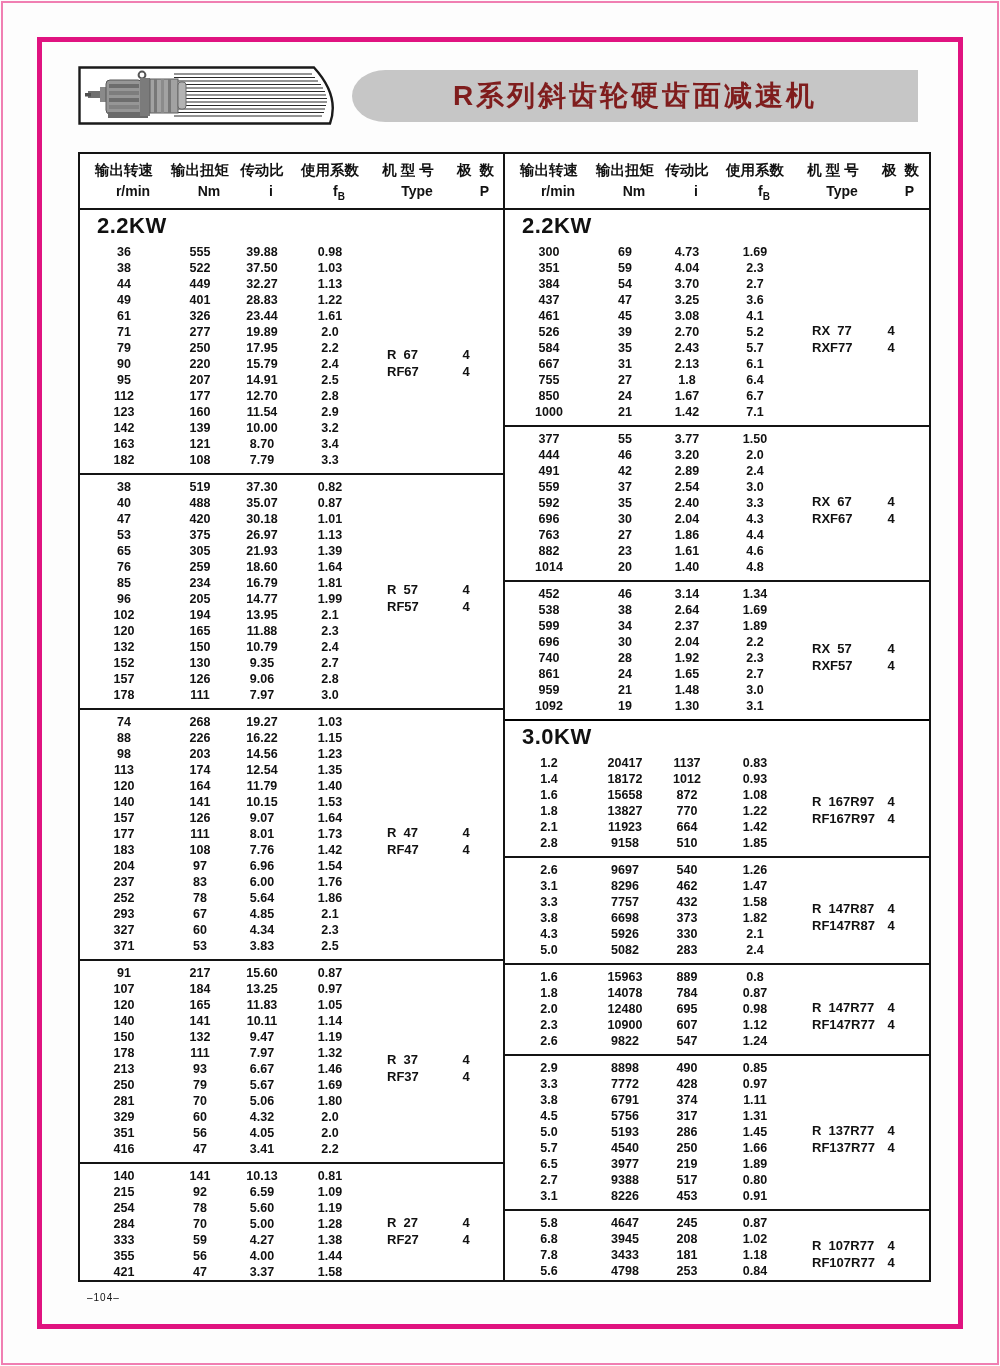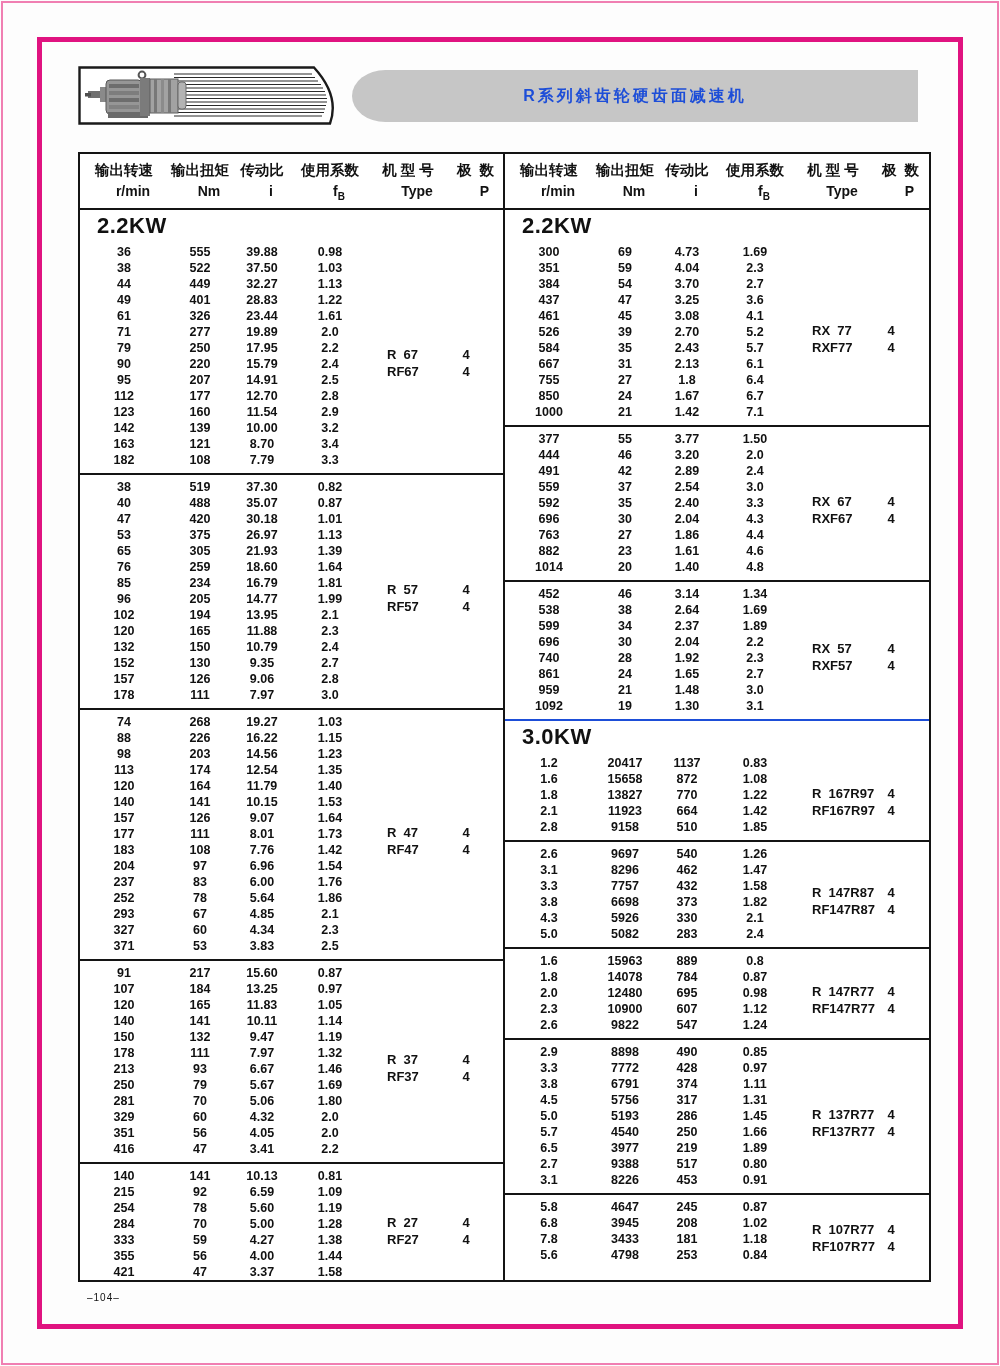--- a/index.html
+++ b/index.html
@@ -13,36 +13,36 @@
   .frame-inner{position:absolute;inset:37px;border:5px solid var(--frame-inner,#e01380);pointer-events:none;}
 
   
   .photo-box{position:absolute;left:78px;top:66px;width:266px;height:59px;}
   .banner{
     position:absolute;left:352px;top:70px;width:566px;height:52px;
     background:var(--banner-bg,#c6c6c6);
     border-top-left-radius:36px 28px;border-bottom-left-radius:36px 28px;
     display:flex;align-items:center;justify-content:center;
   }
-  .banner .title{font-size:16px;font-weight:700;letter-spacing:3px;color:#1d4ed8;}
+  .banner .title{font-size:28px;font-weight:700;letter-spacing:3px;color:#7f1d1d;}
 
   
   .dtable{
     position:absolute;top:152px;height:1130px;background:#fff;
     border:2px solid #141414;box-sizing:border-box;overflow:hidden;
   }
   #left-table{left:78px;width:427px;}
   #right-table{left:503px;width:428px;}
   .thead{height:56px;border-bottom:2px solid #141414;padding-top:5px;box-sizing:border-box;}
   .hrow{display:grid;grid-template-columns:88px 64px 60px 76px 80px 55px;}
   .hrow .hc{text-align:center;font-size:14.5px;font-weight:700;line-height:22px;white-space:pre;}
   .hrow.units .hc{font-size:14px;font-weight:700;line-height:21px;padding-left:18px;}
   .hrow.units sub{font-size:10px;}
   .stitle{font-weight:700;font-size:22px;line-height:20px;padding:6px 0 4px 17px;letter-spacing:0.5px;}
-  .stitle.sep{border-top:2px solid #1d4ed8;}
+  .stitle.sep{border-top:2px solid #000000;}
   .block{position:relative;padding:4px 0 5px;}
   .block.sep{border-top:2px solid #141414;}
   .row{display:grid;grid-template-columns:88px 64px 60px 76px;}
   .cell{text-align:center;font-size:12.5px;line-height:16px;font-weight:600;}
   .typebox{position:absolute;left:288px;top:12px;bottom:0;width:135px;
     display:flex;flex-direction:column;justify-content:center;}
   .typeline{display:flex;align-items:center;height:17px;}
   .model{white-space:pre;font-size:13px;font-weight:600;width:80px;padding-left:19px;box-sizing:border-box;}
   .poles{width:36px;text-align:center;font-size:13px;font-weight:600;}
 
@@ -776,20 +776,26 @@
     </div>
     <div class="stitle sep">3.0KW</div>
     <div class="block">
       <div class="row">
         <div class="cell">1.2</div>
         <div class="cell">20417</div>
         <div class="cell">1137</div>
         <div class="cell">0.83</div>
       </div>
       <div class="row">
+        <div class="cell">1.4</div>
+        <div class="cell">18172</div>
+        <div class="cell">1012</div>
+        <div class="cell">0.93</div>
+      </div>
+      <div class="row">
         <div class="cell">1.6</div>
         <div class="cell">15658</div>
         <div class="cell">872</div>
         <div class="cell">1.08</div>
       </div>
       <div class="row">
         <div class="cell">1.8</div>
         <div class="cell">13827</div>
         <div class="cell">770</div>
         <div class="cell">1.22</div>

